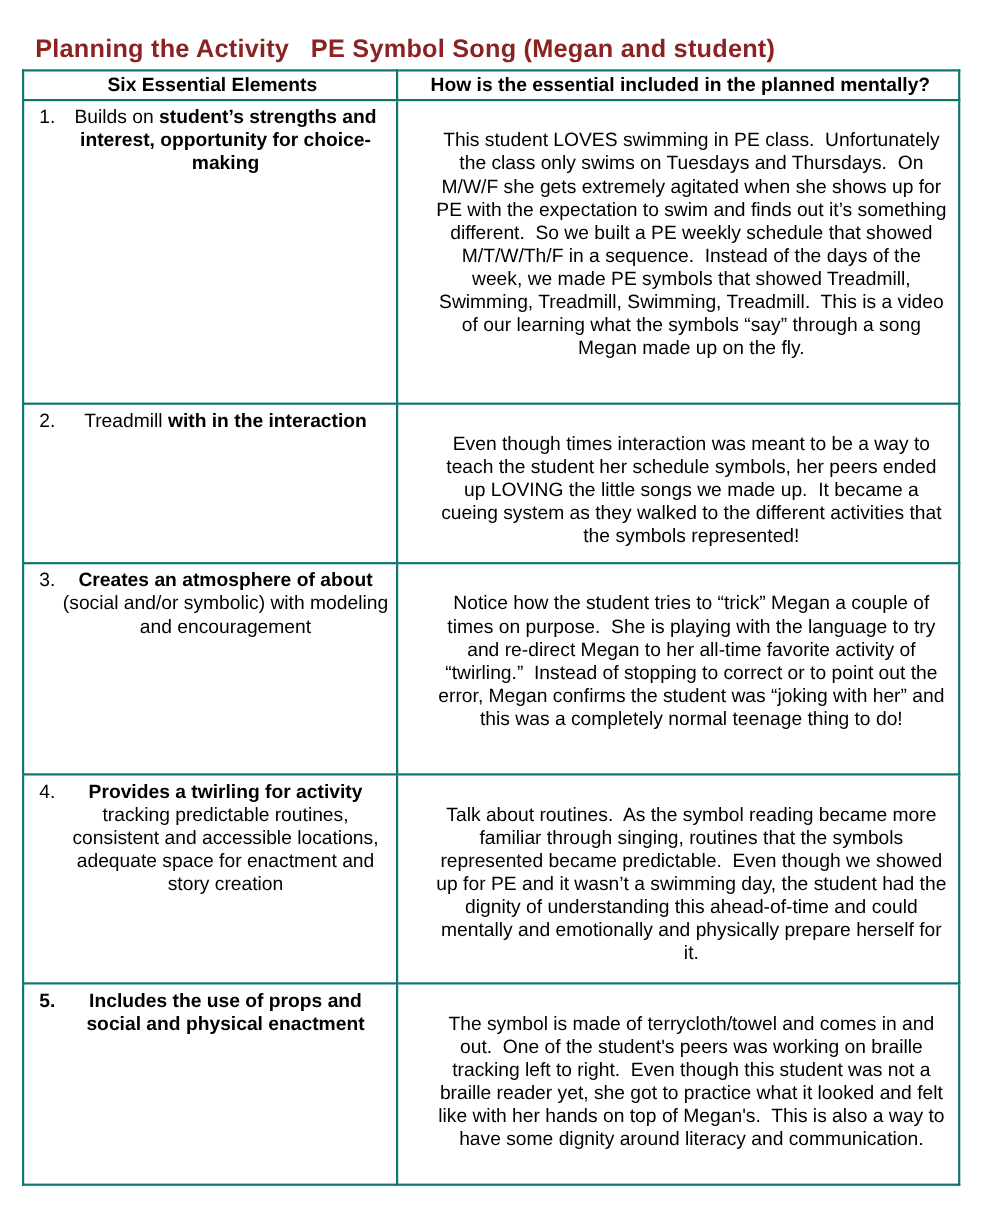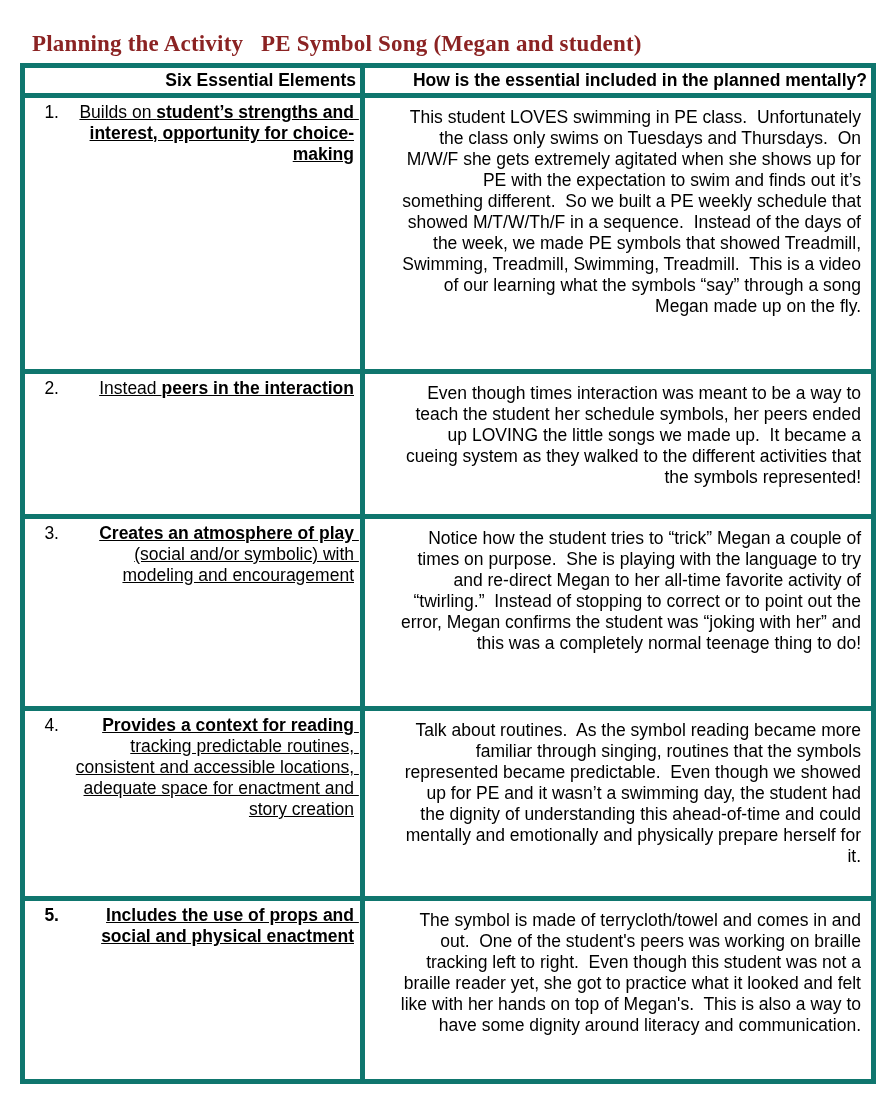--- a/index.html
+++ b/index.html
@@ -33,54 +33,53 @@
     width: 851px;
     border-collapse: collapse;
     table-layout: fixed;
     border: 2px solid #222;
     font-size: 17.5px;
     line-height: 21px;
   }
   col.c-left  { width: 340px; }
   col.c-right { width: 511px; }
   td, th {
-    border: 5px solid #0f766e;
+    border: 2px solid #0f766e;
     vertical-align: top;
     padding: 0;
-    text-align: right;
+    text-align: center;
   }
   th {
     font-size: 17.5px;
     font-weight: bold;
     padding: 2px 4px 2px 8px;
     height: 21px;
     white-space: nowrap;
     overflow: hidden;
   }
   td.lcell { padding: 4px 6px 0 8px; }
-  td.rcell { padding: 9px 10px 0 34px; margin-top: 28px; }
+  td.rcell { padding: 25px 10px 0 34px; margin-top: 28px; }
   .li { display: flex; }
   .num {
     flex: none;
     width: 26px;
   }
   .li-text {
     flex: 1;
     white-space: pre-wrap;
-    text-decoration: underline;
   }
   .rtext { white-space: pre-wrap; }
   .b { font-weight: bold; }
 </style>
 </head>
 <body>
 
 <div class="page">
 
-  <div class="title" style="color: rgb(139, 35, 35); font-family: Liberation Serif, serif;">Planning the Activity   PE Symbol Song (Megan and student)</div>
+  <div class="title" style="color: rgb(139, 35, 35);">Planning the Activity   PE Symbol Song (Megan and student)</div>
 
   <table class="essentials">
     <colgroup>
         <col class="c-left">
         <col class="c-right">
       </colgroup>
 
     <tbody>
         <tr style="height:24px">
       <th>Six Essential Elements</th>
@@ -96,45 +95,45 @@
       </td>
       <td class="rcell">
         <div class="rtext">This student LOVES swimming in PE class.  Unfortunately the class only swims on Tuesdays and Thursdays.  On M/W/F she gets extremely agitated when she shows up for PE with the expectation to swim and finds out it’s something different.  So we built a PE weekly schedule that showed M/T/W/Th/F in a sequence.  Instead of the days of the week, we made PE symbols that showed Treadmill, Swimming, Treadmill, Swimming, Treadmill.  This is a video of our learning what the symbols “say” through a song  Megan made up on the fly.</div>
       </td>
     </tr>
 
     <tr style="height:145px">
       <td class="lcell">
         <div class="li">
           <span class="num">2.</span>
-          <div class="li-text"><span>Instead </span><span class="b">peers in the interaction</span></div>
+          <div class="li-text"><span>Treadmill </span><span class="b">with in the interaction</span></div>
         </div>
       </td>
       <td class="rcell">
         <div class="rtext">Even though times interaction was meant to be a way to teach the student her schedule symbols, her peers ended up LOVING the little songs we made up.  It became a cueing system as they walked to the different activities that the symbols represented!</div>
       </td>
     </tr>
 
     <tr style="height:192px">
       <td class="lcell">
         <div class="li">
           <span class="num">3.</span>
-          <div class="li-text"><span class="b">Creates an atmosphere of play</span><span> (social and/or symbolic) with modeling and encouragement</span></div>
+          <div class="li-text"><span class="b">Creates an atmosphere of about</span><span> (social and/or symbolic) with modeling and encouragement</span></div>
         </div>
       </td>
       <td class="rcell">
         <div class="rtext">Notice how the student tries to “trick” Megan a couple of times on purpose.  She is playing with the language to try and re-direct Megan to her all-time favorite activity of “twirling.”  Instead of stopping to correct or to point out the error, Megan confirms the student was “joking with her” and this was a completely normal teenage thing to do!</div>
       </td>
     </tr>
 
     <tr style="height:190px">
       <td class="lcell">
         <div class="li">
           <span class="num">4.</span>
-          <div class="li-text"><span class="b">Provides a context for reading</span><span> tracking predictable routines, consistent and accessible locations, adequate space for enactment and story creation</span></div>
+          <div class="li-text"><span class="b">Provides a twirling for activity</span><span> tracking predictable routines, consistent and accessible locations, adequate space for enactment and story creation</span></div>
         </div>
       </td>
       <td class="rcell">
         <div class="rtext">Talk about routines.  As the symbol reading became more familiar through singing, routines that the symbols represented became predictable.  Even though we showed up for PE and it wasn’t a swimming day, the student had the dignity of understanding this ahead-of-time and could mentally and emotionally and physically prepare herself for it.</div>
       </td>
     </tr>
 
     <tr style="height:183px">
       <td class="lcell">
         <div class="li">

